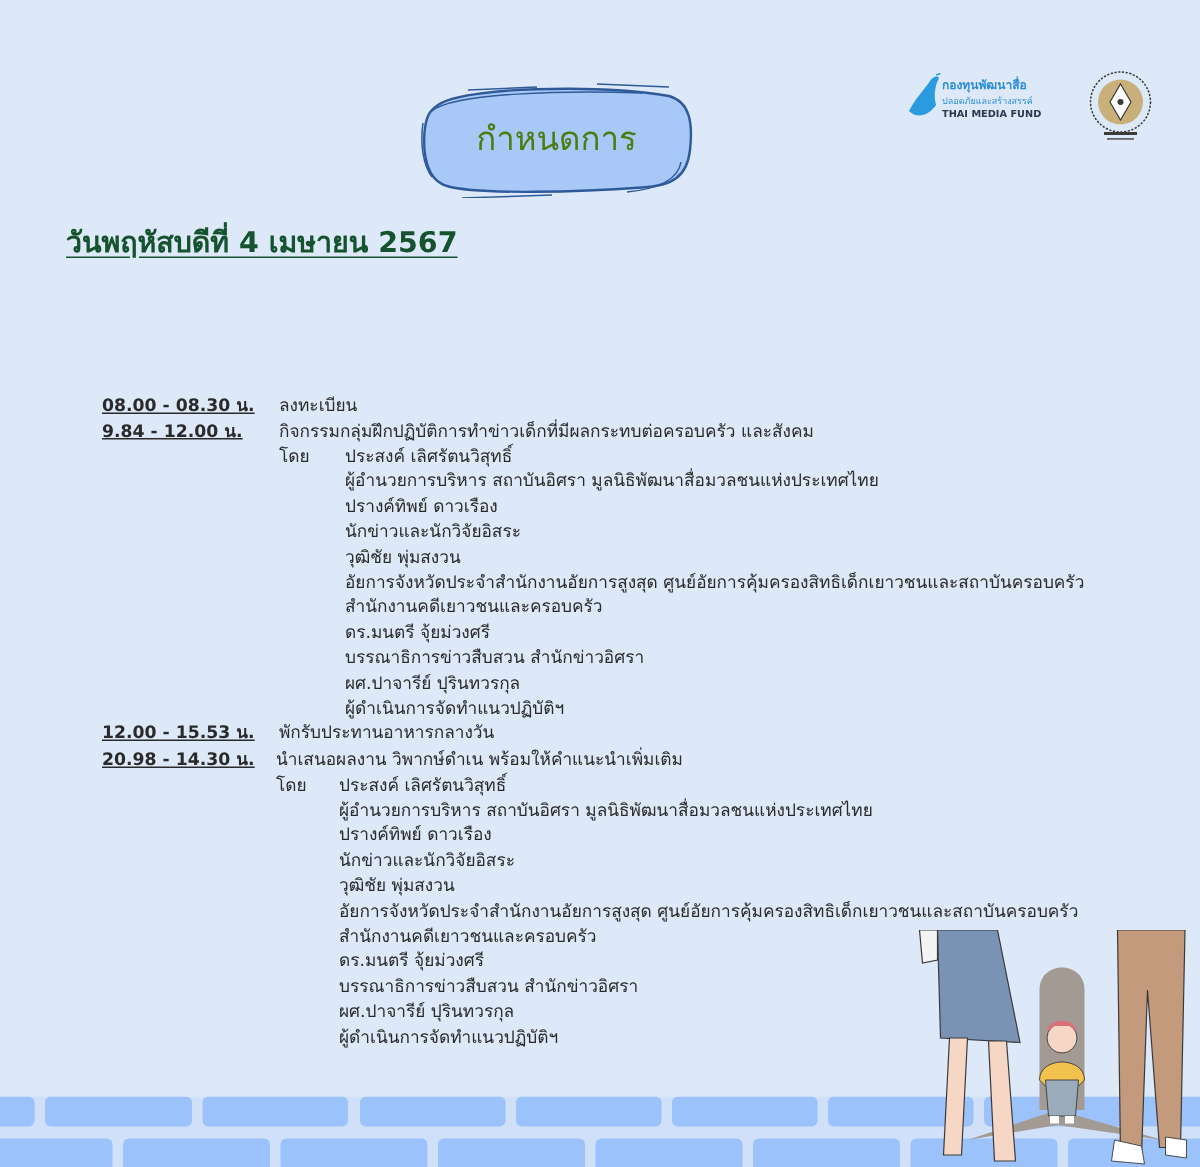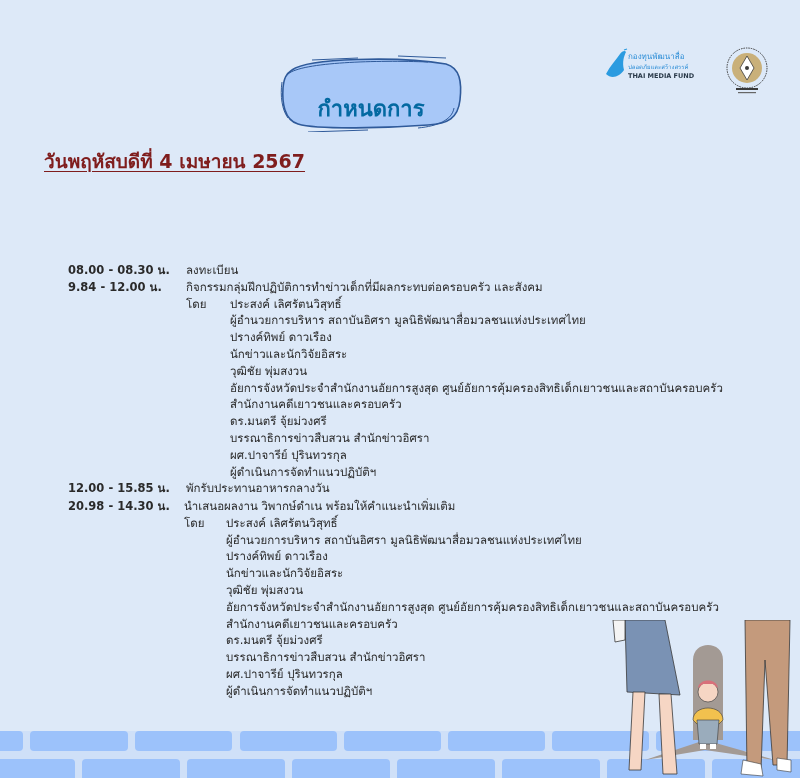--- a/index.html
+++ b/index.html
@@ -7,41 +7,41 @@
     width: 800px; height: 778px; overflow: hidden; position: relative;
     background: #dde9f8;
     font-family: "DejaVu Sans", "Liberation Sans", sans-serif;
     color: #2a2a2a;
   }
   .title-blob {
     position: absolute; left: 278px; top: 52px; width: 186px; height: 80px;
   }
   .title-blob svg { position: absolute; left: 0; top: 0; }
   .title-text {
-    position: absolute; left: 0; top: 16px; width: 186px; height: 80px;
+    position: absolute; left: 0; top: 0; width: 186px; height: 80px;
     display: flex; align-items: center; justify-content: center;
-    font-weight: bold; font-size: 22px; color: #0369a1;
+    font-weight: normal; font-size: 22px; color: #4d7c0f;
   }
   .logo-tmf {
     position: absolute; left: 604px; top: 48px; width: 92px; height: 40px;
   }
   .logo-tmf .bird { position: absolute; left: 0; top: 0; }
-  .logo-tmf .t1 { position: absolute; left: 24px; top: 2px; font-size: 8px; color: #2a8cd6; font-weight: normal; white-space: nowrap; text-align: center; }
+  .logo-tmf .t1 { position: absolute; left: 24px; top: 2px; font-size: 8px; color: #2a8cd6; font-weight: bold; white-space: nowrap; text-align: center; }
   .logo-tmf .t2 { position: absolute; left: 24px; top: 14px; font-size: 6px; color: #2a8cd6; white-space: nowrap; }
   .logo-tmf .t3 { position: absolute; left: 24px; top: 24px; font-size: 6.5px; color: #2a3a4a; font-weight: bold; white-space: nowrap; }
   .logo-isra { position: absolute; left: 722px; top: 46px; width: 50px; height: 52px; }
   .date-heading {
     position: absolute; left: 44px; top: 146px;
-    font-size: 19px; font-weight: bold; color: #7f1d1d;
+    font-size: 19px; font-weight: bold; color: #14532d;
     text-decoration: underline; text-underline-offset: 3px;
     white-space: nowrap;
   }
   .schedule { position: absolute; left: 68px; top: 262px; font-size: 11.5px; line-height: 16.8px; }
   .row { position: relative; height: 16.8px; white-space: nowrap; }
-  .time { position: absolute; left: 0; font-weight: bold; }
+  .time { position: absolute; left: 0; font-weight: bold; text-decoration: underline; }
   .act { position: absolute; left: 118px; font-weight: normal; }
   .by { position: absolute; left: 118px; text-align: right; }
   .person { position: absolute; left: 162px; }
   .schedule.s2 .act, .schedule.s2 .by { left: 116px; }
   .schedule.s2 .person { left: 158px; }
   .bricks { position: absolute; left: 0; top: 731px; width: 800px; height: 47px; }
   .illustration { position: absolute; left: 605px; top: 620px; width: 195px; height: 158px; }
 </style>
 </head>
 <body>
@@ -119,21 +119,21 @@
   <div class="row">
       <span class="person">บรรณาธิการข่าวสืบสวน สำนักข่าวอิศรา</span>
     </div>
   <div class="row">
       <span class="person">ผศ.ปาจารีย์ ปุรินทวรกุล</span>
     </div>
   <div class="row">
       <span class="person">ผู้ดำเนินการจัดทำแนวปฏิบัติฯ</span>
     </div>
   <div class="row">
-    <span class="time">12.00 - 15.85 น.</span>
+    <span class="time">12.00 - 15.53 น.</span>
     <span class="act">พักรับประทานอาหารกลางวัน</span>
   </div>
 </div>
 
 <div class="schedule s2" style="top:498px;">
   <div class="row">
     <span class="time">20.98 - 14.30 น.</span>
     <span class="act">นำเสนอผลงาน วิพากษ์ดำเน พร้อมให้คำแนะนำเพิ่มเติม</span>
   </div>
   <div class="row">

